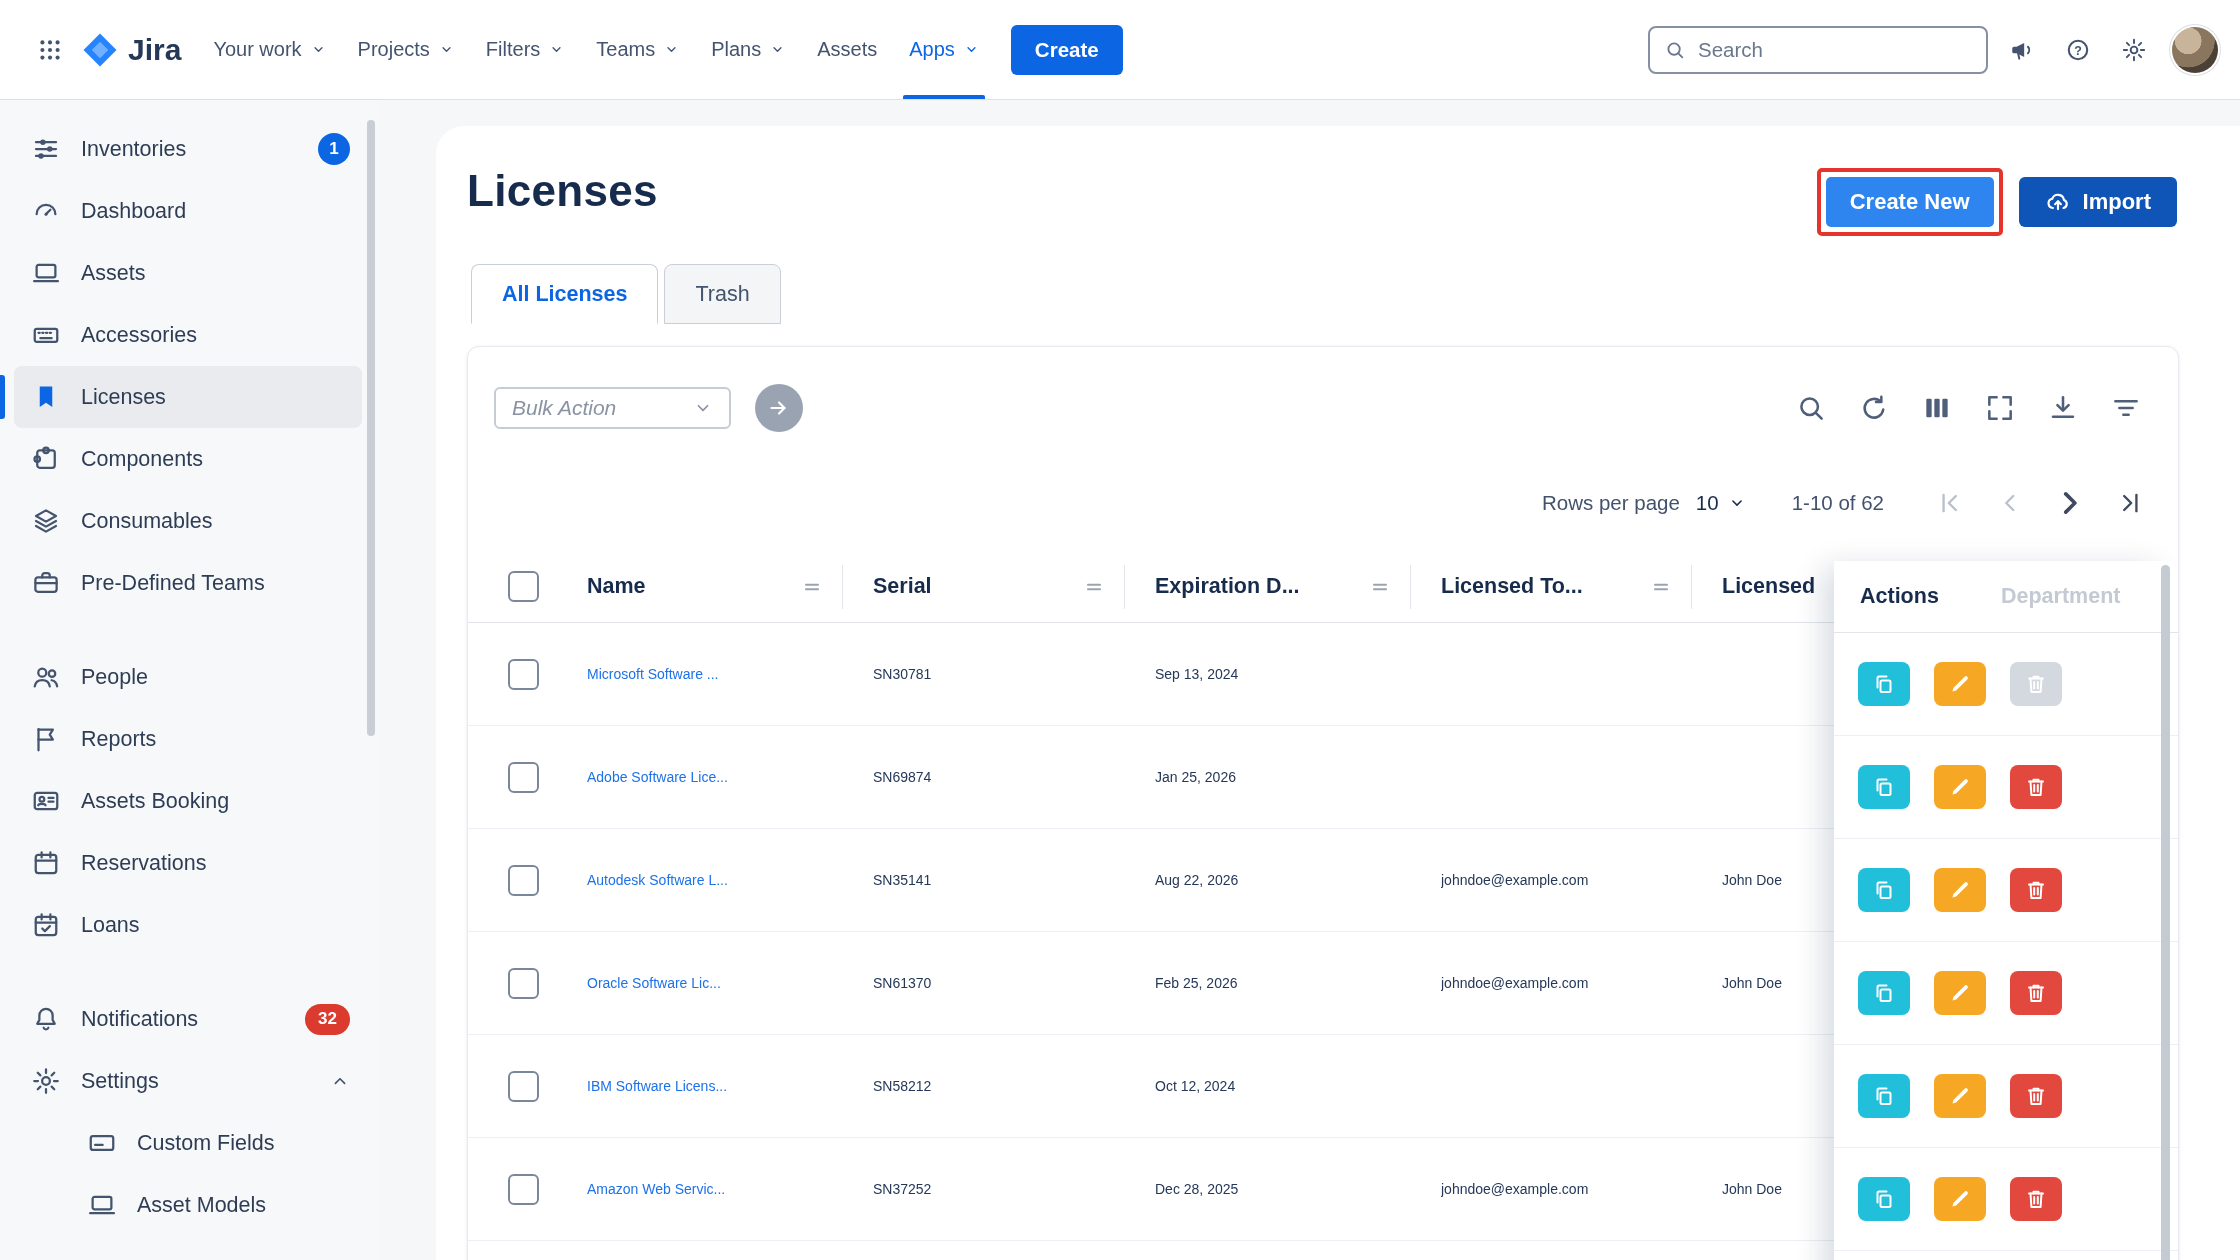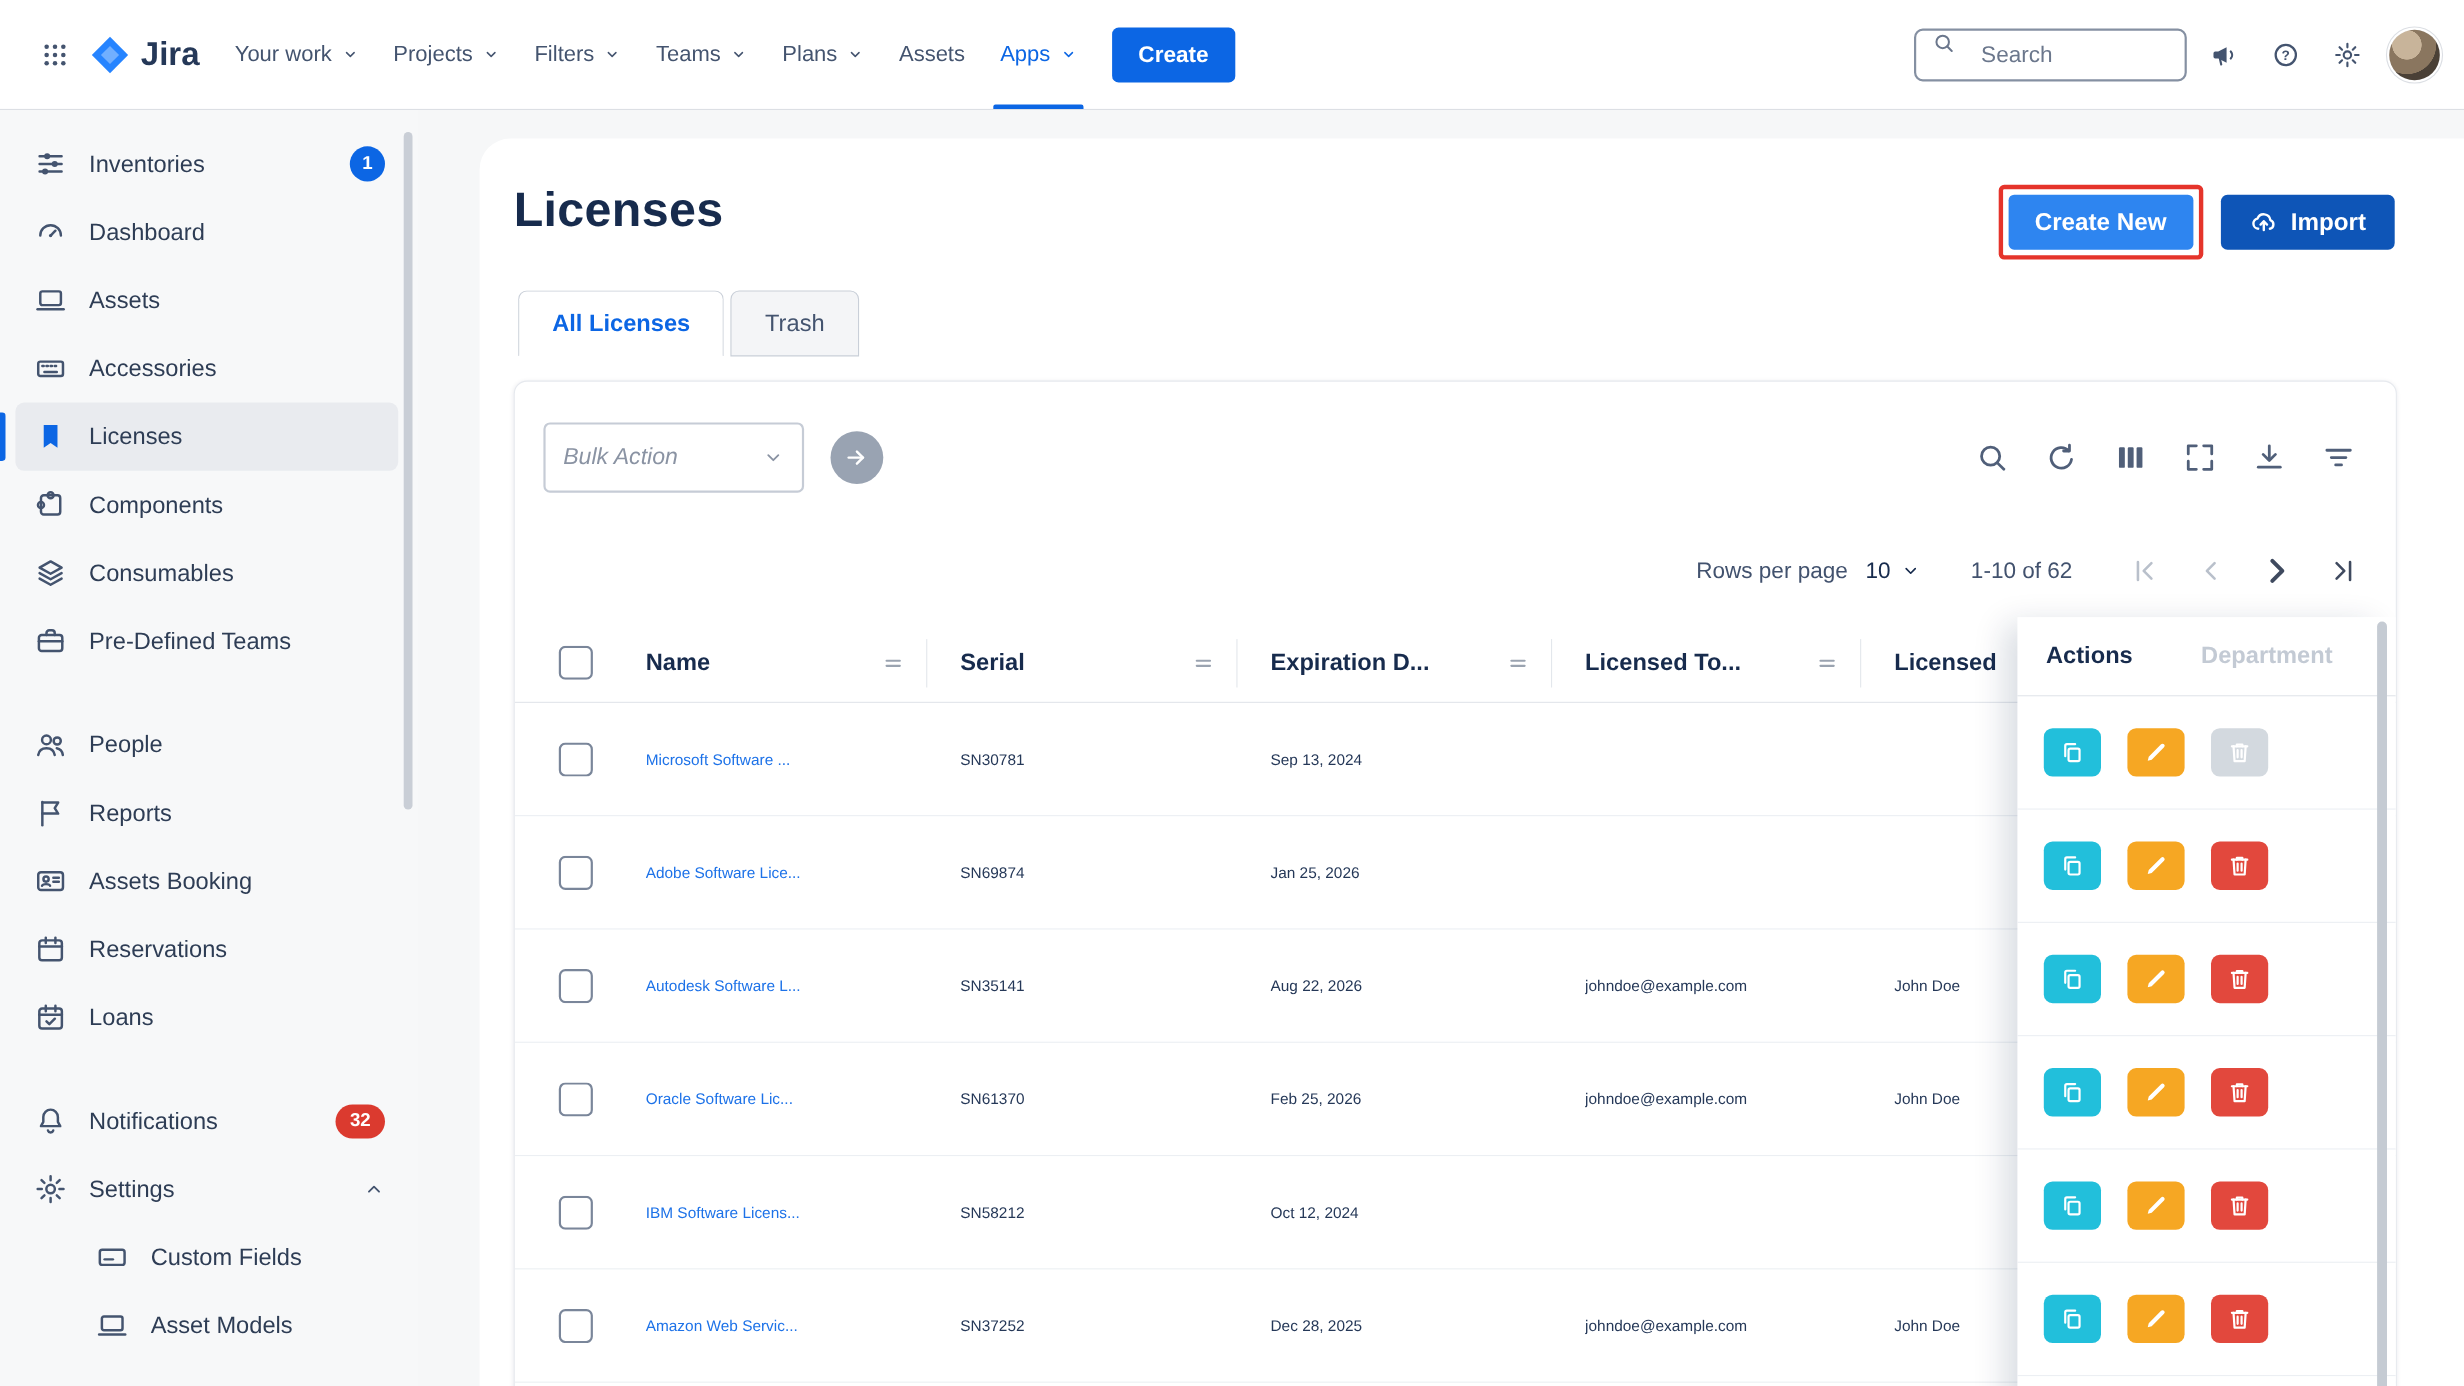--- a/index.html
+++ b/index.html
@@ -30,22 +30,22 @@
          font-size:30px;font-weight:700;color:#253858;cursor:pointer}
   .nav-menu{display:flex;align-items:center;height:100%}
   .nav-item{position:relative;height:100%;display:flex;align-items:center;gap:9px;
             padding:0 16px;font-size:20px;font-weight:500;color:#44546F;cursor:pointer;white-space:nowrap}
   .nav-item .chev{color:inherit;display:flex}
   .nav-item.active{color:var(--brand-blue)}
   .nav-item.active::after{content:"";position:absolute;left:10px;right:10px;bottom:0;height:4px;
             background:var(--brand-blue);border-radius:2px 2px 0 0}
   .create-btn{margin-left:16px;background:var(--brand-blue);color:#fff;border:none;border-radius:6px;
             font-size:20.5px;font-weight:600;padding:13px 24px;cursor:pointer;font-family:inherit}
-  .search{margin-left:auto;display:flex;gap:21px;border:2px solid #8590A2;
-          border-radius:8px;height:48px;width:248px;padding:0 14px;color:#6B778C}
+  .search{margin-left:auto;display:flex;align-items:center;gap:10px;border:2px solid #8590A2;
+          border-radius:8px;height:48px;width:340px;padding:0 14px;color:#6B778C}
   .search input{border:none;outline:none;font-size:20.5px;width:100%;color:#172B4D;
           font-family:inherit;background:transparent}
   .search input::placeholder{color:#6B778C}
   .nav-right{display:flex;align-items:center;gap:8px;margin-left:10px}
   .avatar{width:46px;height:46px;border-radius:50%;cursor:pointer;margin-left:6px;
           background:radial-gradient(circle at 35% 30%,#c8b49a 0 30%,#8a765f 31% 60%,#4a4036 61%);
           box-shadow:0 0 0 2px #fff,0 0 0 3px #DCDFE4}
 
   
   .sidebar{position:absolute;left:0;top:92px;width:380px;bottom:0;background:#F7F8F9;
@@ -87,21 +87,21 @@
   .tabs{display:flex;padding-left:35px;margin-top:28px;align-items:flex-end}
   .tab{height:60px;display:flex;align-items:center;padding:0 30px;font-size:21.5px;
        border:1px solid #C9CFD8;border-radius:8px 8px 0 0;cursor:pointer;white-space:nowrap}
   .tab.active{color:var(--brand-blue);background:#fff;font-weight:600;border-bottom-color:#fff}
   .tab.inactive{color:#44546F;background:#F4F5F7;margin-left:6px;font-weight:500}
 
   
   .card{position:relative;margin:22px 61px 0 31px;height:1100px;background:#fff;
         border:1px solid #E6E9EE;border-radius:12px;box-shadow:0 1px 4px rgba(9,30,66,.08);overflow:hidden}
   .toolbar{display:flex;align-items:center;margin:37px 30px 0 26px}
-  .bulk-select{width:237px;height:64px;border:2px solid #C6CCD6;border-radius:6px;display:flex;
+  .bulk-select{width:237px;height:42px;border:2px solid #C6CCD6;border-radius:6px;display:flex;
         align-items:center;justify-content:space-between;padding:0 16px;color:#8A93A3;cursor:pointer;background:#fff}
   .bulk-ph{font-size:21px;font-style:italic}
   .go-btn{margin-left:24px;width:48px;height:48px;border-radius:50%;border:none;background:#99A3B2;
         color:#fff;display:flex;align-items:center;justify-content:center;cursor:pointer}
   .tool-icons{margin-left:auto;display:flex;align-items:center;gap:19px}
   .tool-icons .icon-btn{width:44px;height:44px;color:#505F79}
 
   .pager{display:flex;align-items:center;justify-content:flex-end;margin:47px 26px 0 0;height:48px;
         color:#42526E;font-size:20.5px}
   .rpp{display:flex;align-items:center;gap:9px;color:#172B4D;cursor:pointer;margin-left:16px}

